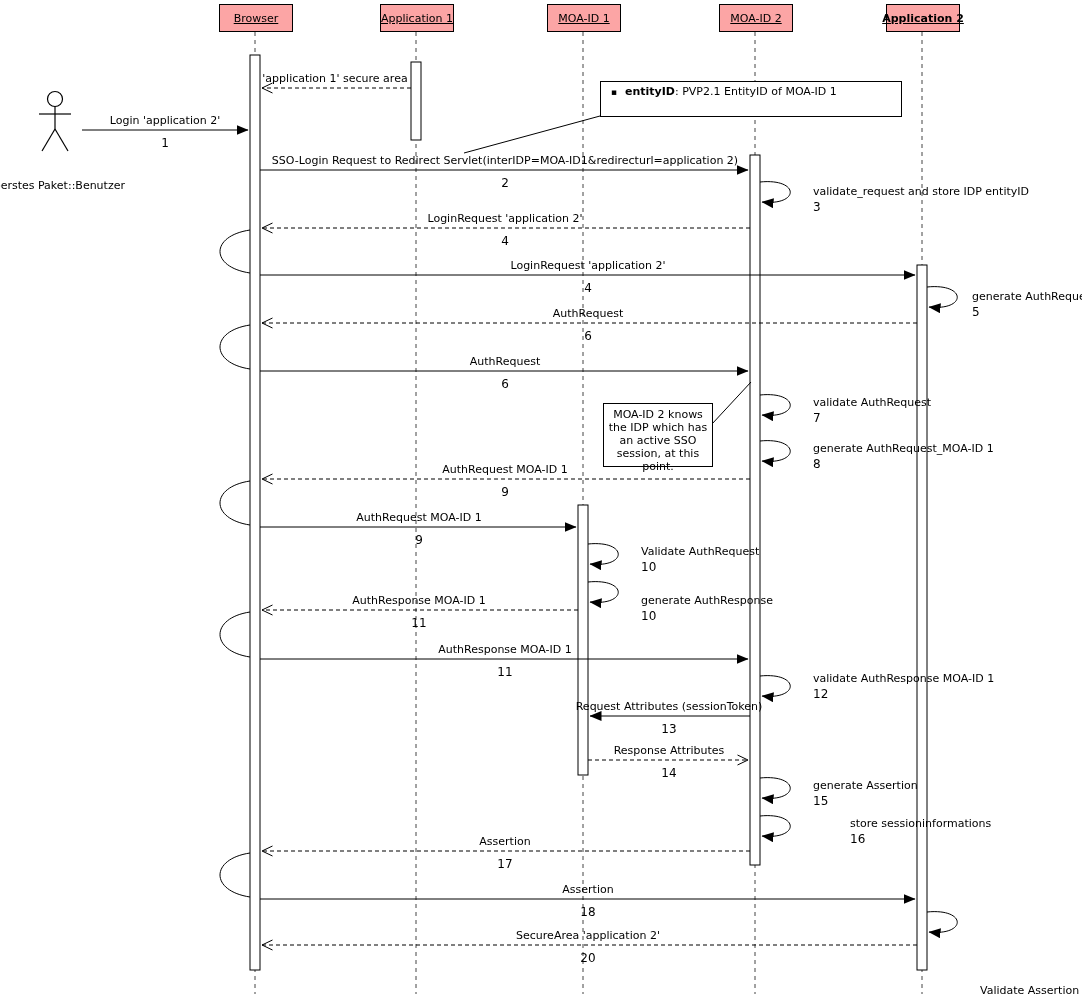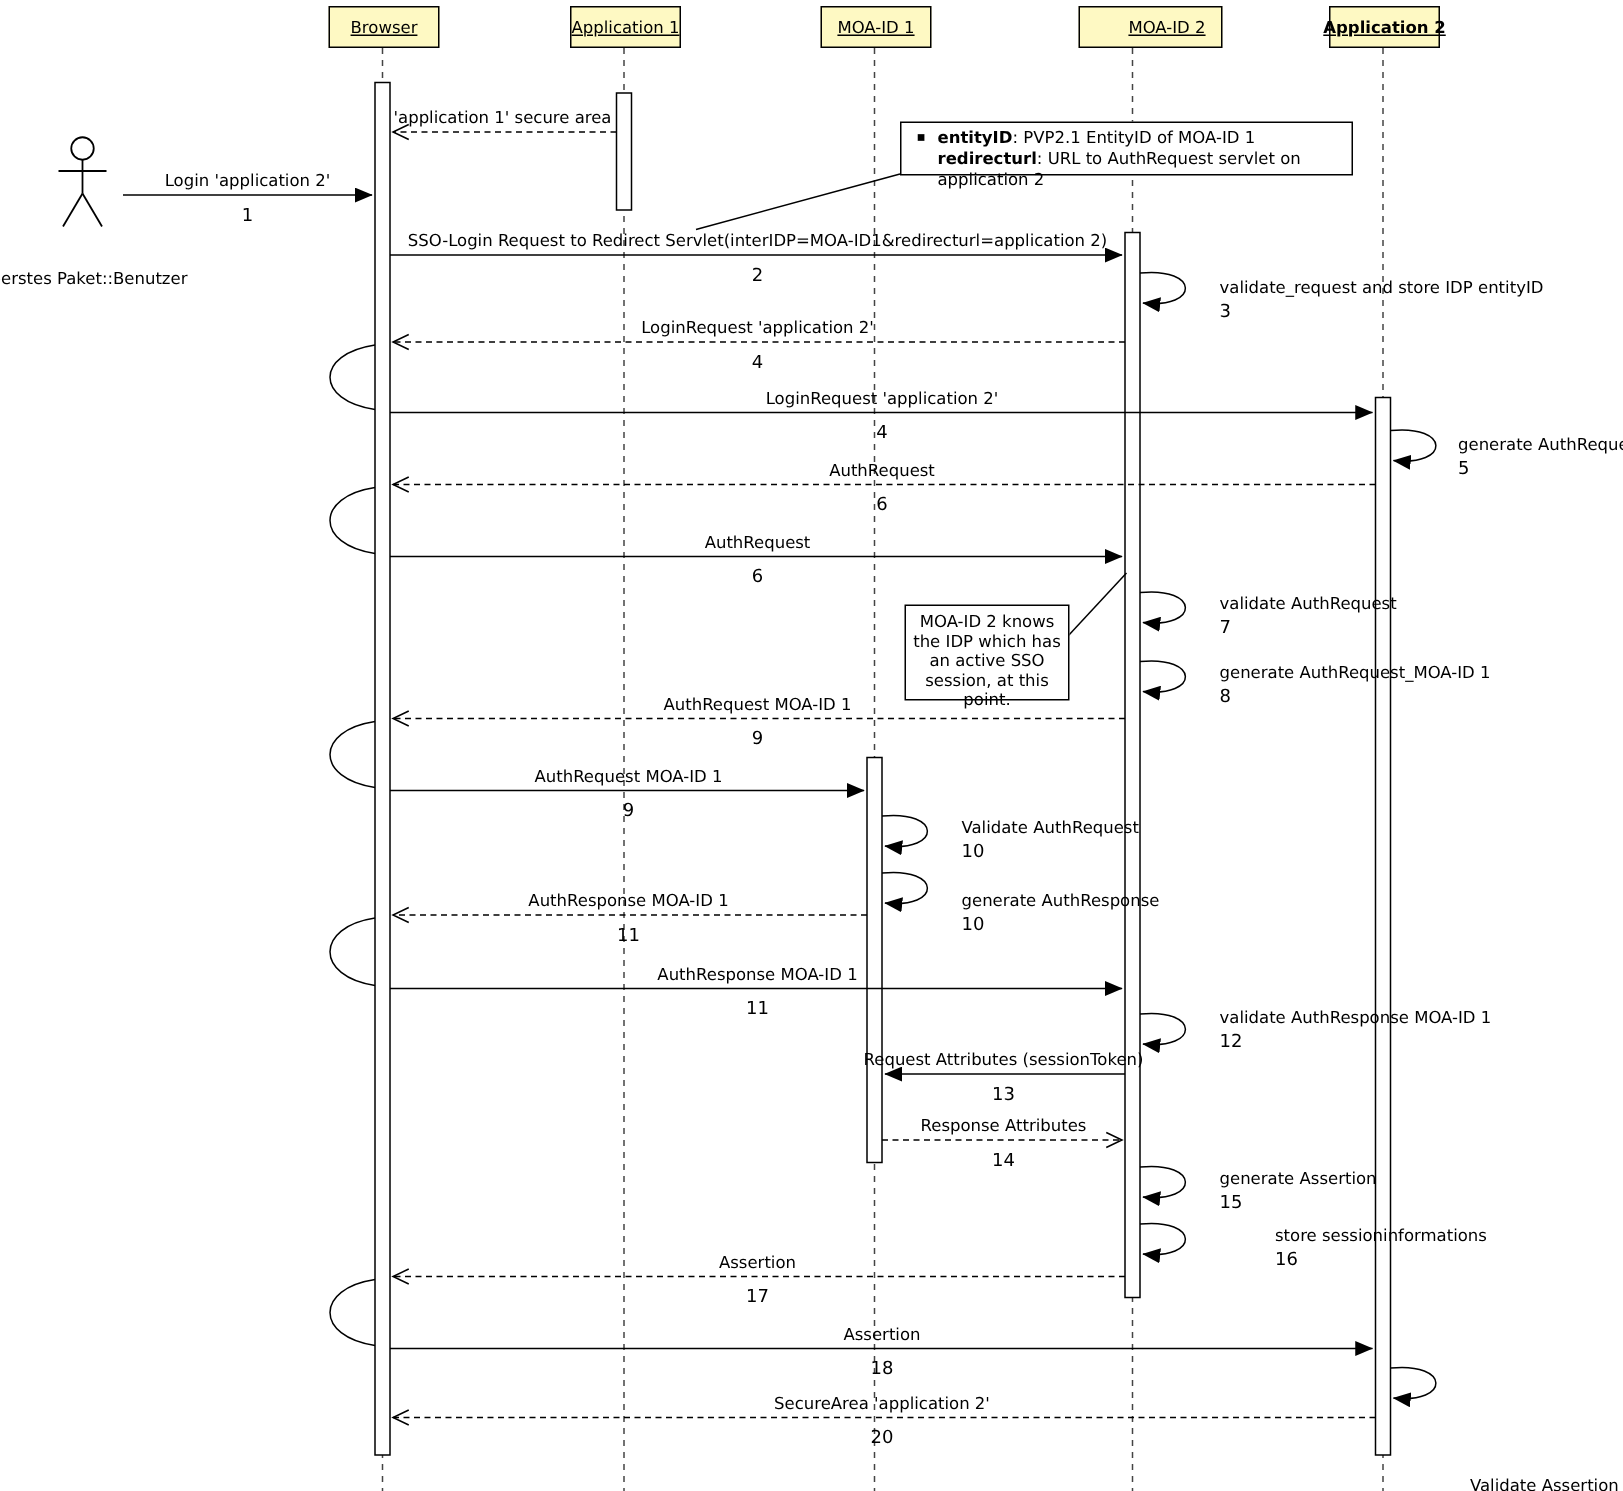--- a/index.html
+++ b/index.html
@@ -1,19 +1,19 @@
 <!DOCTYPE html>
 <html><head>
 <meta charset="utf-8">
 <style>
   html,body{margin:0;padding:0;background:#fff;}
   body{font-family:"DejaVu Sans","Liberation Sans",sans-serif;color:#000;}
   #stage{position:relative;width:1082px;height:994px;background:#fff;overflow:hidden;}
   #stage svg{position:absolute;left:0;top:0;}
-  .head{position:absolute;top:4px;width:72px;height:26px;border:1px solid #000;background:#fef9c3;
+  .head{position:absolute;top:4px;width:72px;height:26px;border:1px solid #000;background:#fca5a5;
         display:flex;align-items:center;justify-content:center;font-size:11px;}
   .head span{text-decoration:underline;white-space:nowrap;}
   .actor-label{position:absolute;transform:translateX(-50%);font-size:11px;white-space:nowrap;}
   .msg{position:absolute;width:0;height:0;font-size:11px;}
   .msg .l{position:absolute;bottom:3px;left:0;transform:translateX(-50%);white-space:nowrap;}
   .msg .n{position:absolute;top:6px;left:0;transform:translateX(-50%);font-size:12px;}
   .smsg{position:absolute;font-size:11px;white-space:nowrap;line-height:13px;}
   .smsg .n{display:block;font-size:12px;margin-top:3px;}
   .note{position:absolute;border:1px solid #000;background:#fff;font-size:11px;box-sizing:border-box;}
   .note1{padding:3px 6px 3px 24px;line-height:14px;}
@@ -108,21 +108,21 @@
 
   <div class="head" style="left:219px;">
     <span>Browser</span>
   </div>
   <div class="head" style="left:380px;">
     <span>Application 1</span>
   </div>
   <div class="head" style="left:547px;">
     <span>MOA-ID 1</span>
   </div>
-  <div class="head" style="left:719px;padding-left:22px;">
+  <div class="head" style="left:719px;">
     <span>MOA-ID 2</span>
   </div>
   <div class="head" style="left:886px;font-weight:bold;">
     <span>Application 2</span>
   </div>
 
   <div class="actor-label" style="left:55px;top:179px;">Oberstes Paket::Benutzer</div>
 
   <div class="msg" style="left:165px;top:130px;">
     <span class="l">Login 'application 2'</span>
@@ -226,20 +226,19 @@
     <span class="n">16</span>
   </div>
   <div class="smsg" style="left:980px;top:961px;margin-top:23px;">
     <span>Validate Assertion</span>
     <span class="n">19</span>
   </div>
 
   <div class="note note1" style="left:600px;top:81px;width:302px;height:36px;">
     <span class="bullet">▪</span>
     <div><b>entityID</b><span>: PVP2.1 EntityID of MOA-ID 1</span></div>
-    <div><b>redirecturl</b><span>: URL to AuthRequest servlet on application 2</span></div>
   </div>
 
   <div class="note note2" style="left:603px;top:403px;width:110px;height:64px;">
     <span>MOA-ID 2 knows the IDP which has an active SSO session, at this point.</span>
   </div>
 
 </div>
 
 </body></html>

